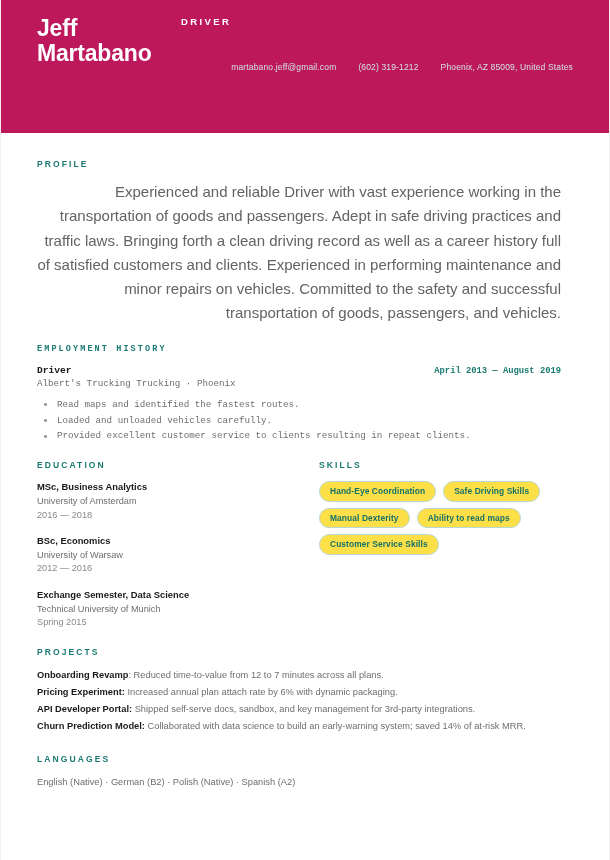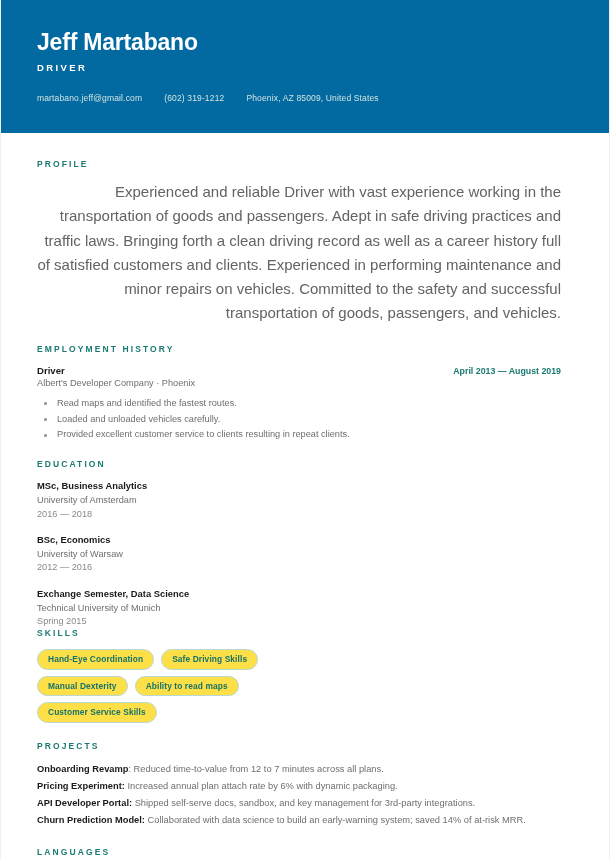--- a/index.html
+++ b/index.html
@@ -19,26 +19,26 @@
     height: 860px;
     background: #ffffff;
     border-left: 1px solid #f0f0f0;
     border-right: 1px solid #eeeeee;
     box-sizing: border-box;
     overflow: hidden;
   }
 
   
   .header {
-    background: #0369a1;
+    background: #be185d;
     height: 133px;
     padding: 16px 36px;
     box-sizing: border-box;
     display: flex;
-    flex-direction: column;
+    flex-direction: row;
     justify-content: center;
   }
   .name {
     color: #ffffff;
     font-size: 23px;
     font-weight: bold;
     letter-spacing: -0.2px;
     line-height: 1.1;
     margin: 0 0 7px 0;
   }
@@ -124,21 +124,20 @@
     width: 2.6px;
     height: 2.6px;
     border-radius: 50%;
     background: #9a9a9a;
   }
 
   
   .cols {
     display: flex;
     align-items: flex-start;
-    flex-direction: column;
   }
   .col-left { width: 282px; flex: none; }
   .col-right { flex: 1; padding-left: 0; }
 
   .edu-item { margin-bottom: 13px; }
   .edu-item:last-child { margin-bottom: 0; }
   .edu-degree {
     color: #1a1a1a;
     font-size: 9.4px;
     font-weight: bold;
@@ -208,29 +207,29 @@
     </div>
   </div>
 
   <div class="body">
 
     <div class="section">
       <div class="section-title">PROFILE</div>
       <p class="paragraph">Experienced and reliable Driver with vast experience working in the transportation of goods and passengers. Adept in safe driving practices and traffic laws. Bringing forth a clean driving record as well as a career history full of satisfied customers and clients. Experienced in performing maintenance and minor repairs on vehicles. Committed to the safety and successful transportation of goods, passengers, and vehicles.</p>
     </div>
 
-    <div class="section" style="margin-bottom:16px;">
+    <div class="section" style="margin-bottom:16px;font-family:Liberation Mono, monospace;">
       <div class="section-title">EMPLOYMENT HISTORY</div>
 
       <div>
         <div class="job-head">
           <div class="job-title">Driver</div>
           <div class="job-dates">April 2013 — August 2019</div>
         </div>
-        <div class="job-company">Albert's Developer Company · Phoenix</div>
+        <div class="job-company">Albert's Trucking Trucking · Phoenix</div>
         <ul class="bullets">
           <li>Read maps and identified the fastest routes.</li>
           <li>Loaded and unloaded vehicles carefully.</li>
           <li>Provided excellent customer service to clients resulting in repeat clients.</li>
         </ul>
       </div>
     </div>
 
     <div class="cols" style="margin-bottom:18px;">
 

